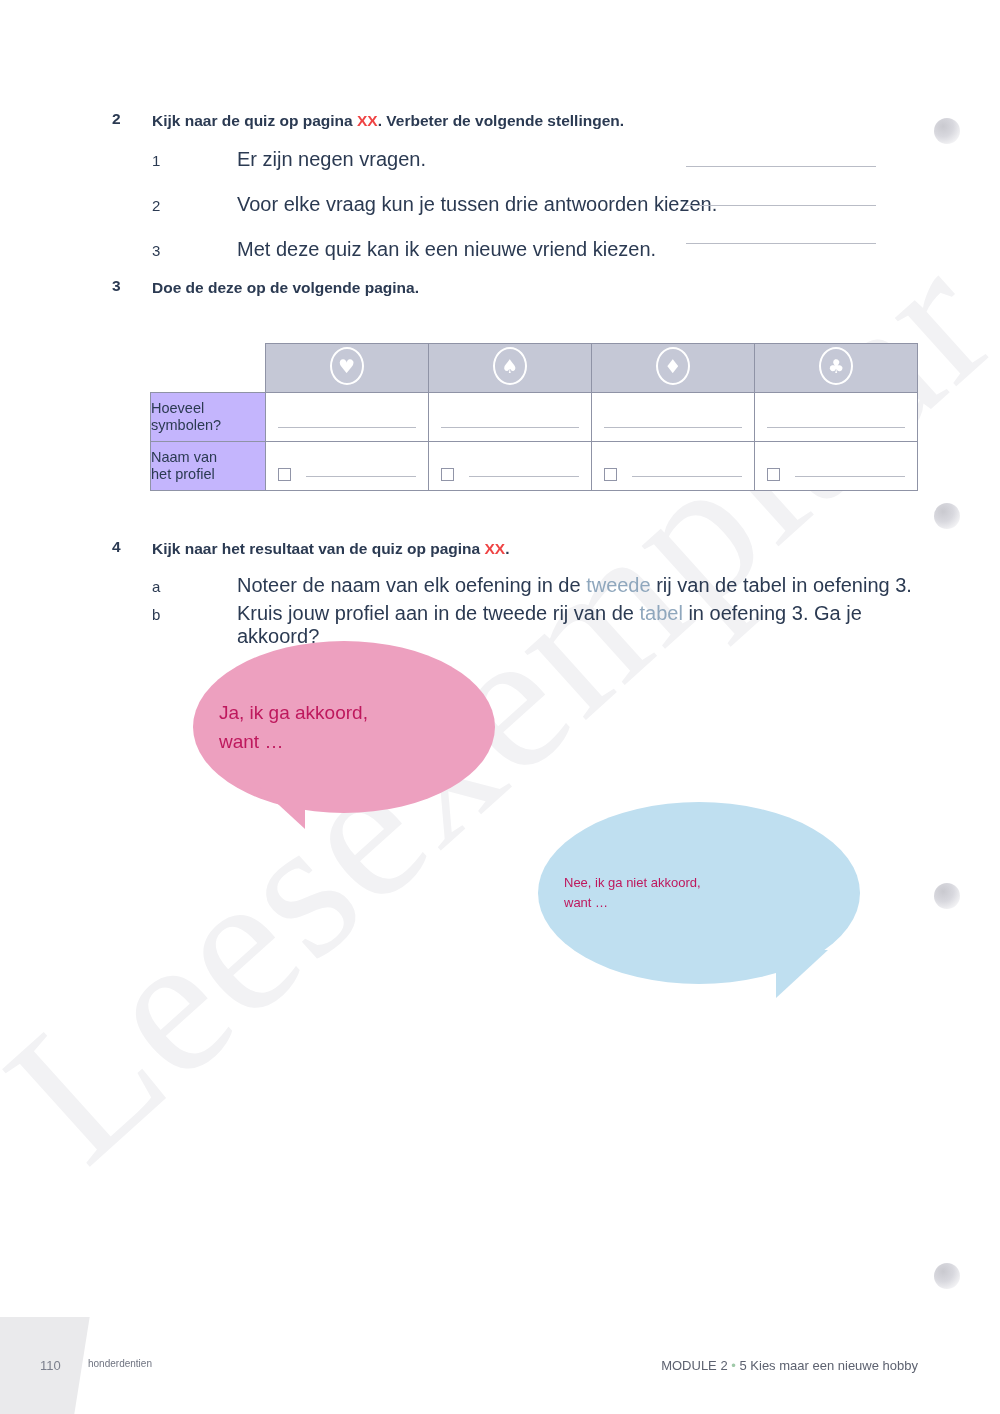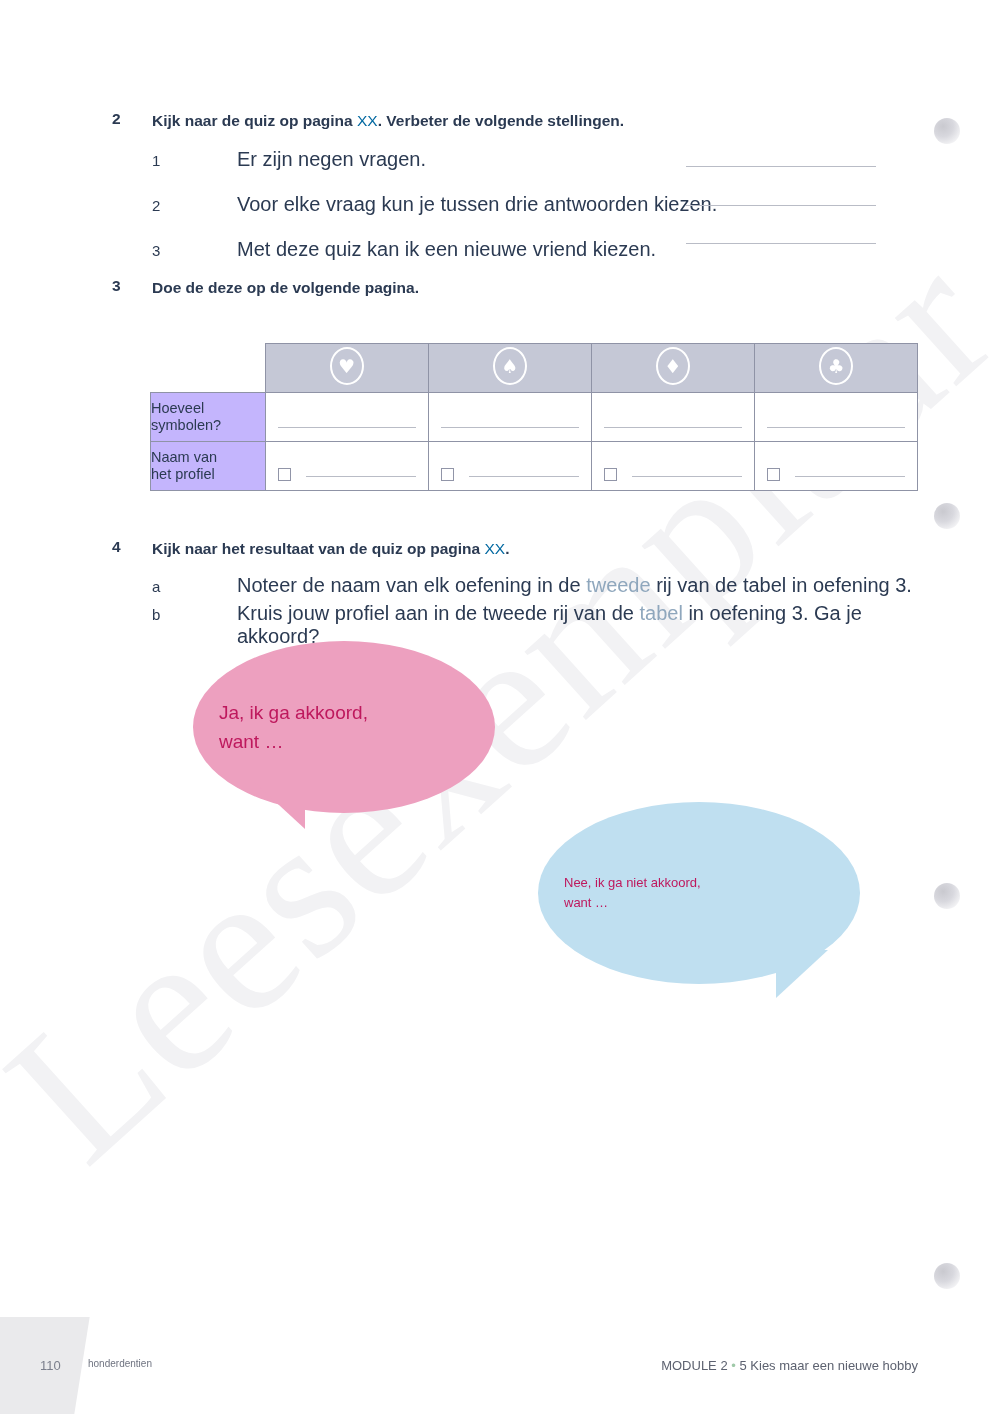--- a/index.html
+++ b/index.html
@@ -61,22 +61,22 @@
     font-weight: bold;
     color: #2b3a52;
   }
   .ex-title {
     font-size: 15.5px;
     font-weight: bold;
     color: #2b3a52;
     line-height: 1.42;
   }
   .pink {
-    color: #0369a1;
-    font-weight: normal;
+    color: #ef4444;
+    font-weight: bold;
   }
   .lightblue-word {
     color: #8fa7bd;
   }
 
   
   .sub-row {
     position: relative;
     display: flex;
     align-items: baseline;

